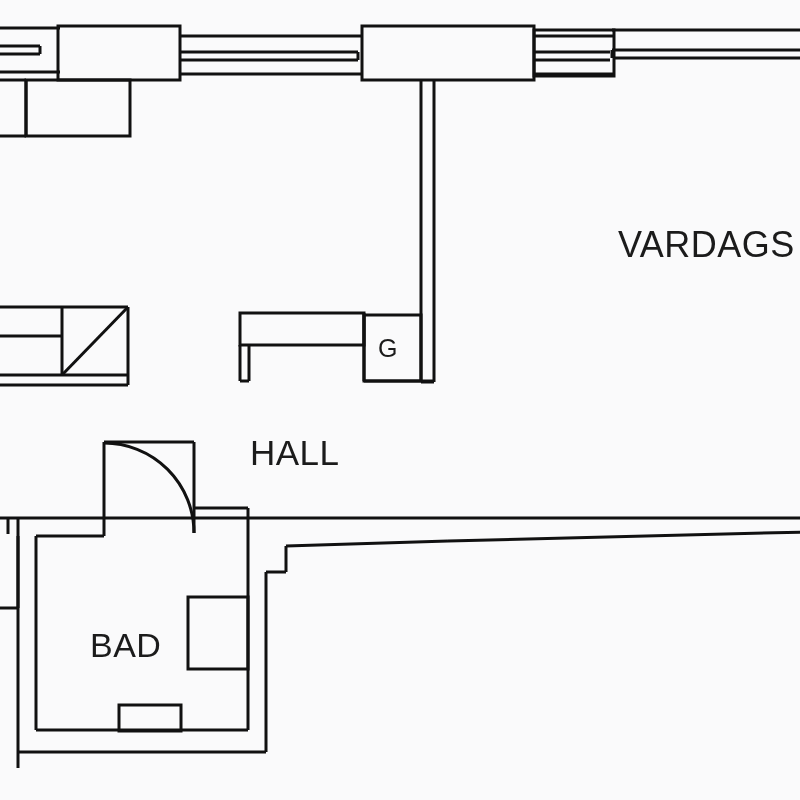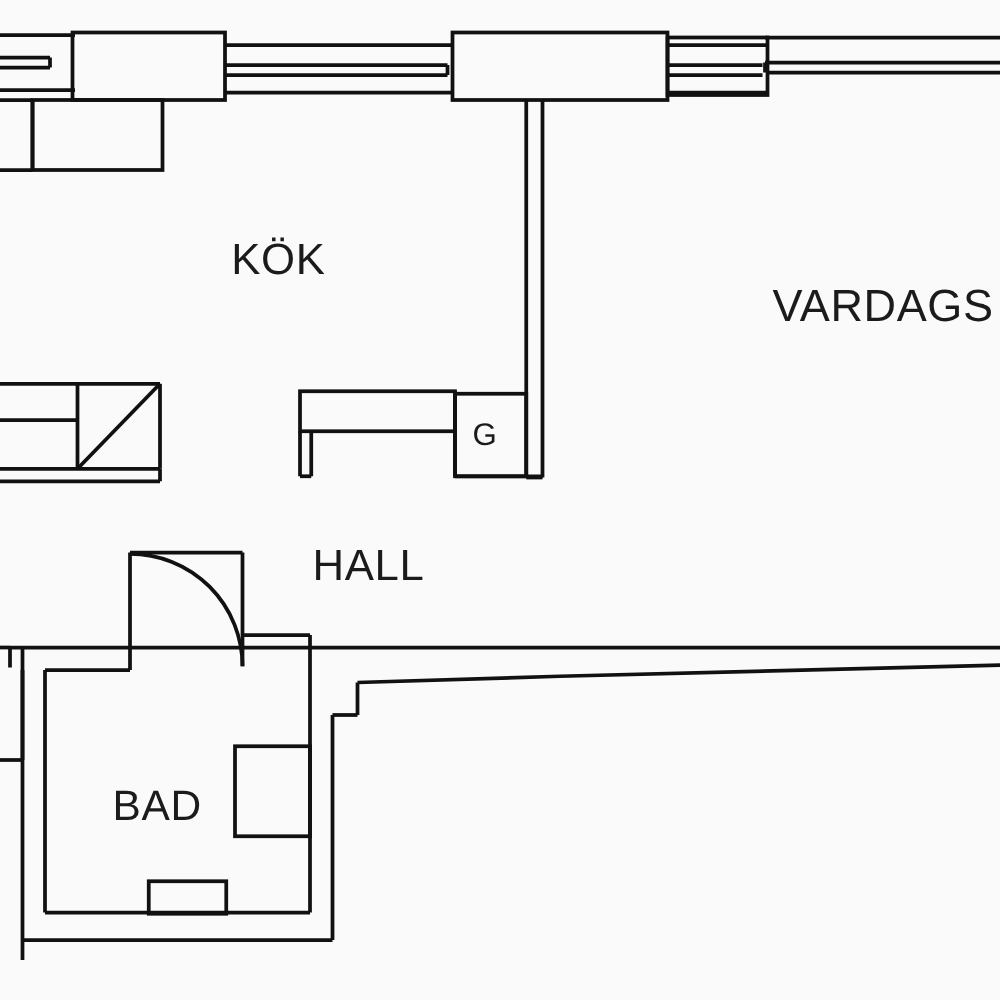--- a/index.html
+++ b/index.html
@@ -172,21 +172,20 @@
     <g fill="none" stroke="#111111" stroke-width="3">
       <rect x="188" y="597" width="60" height="72"></rect>
     </g>
 
     <g fill="none" stroke="#111111" stroke-width="3">
       <rect x="119" y="705" width="62" height="26"></rect>
     </g>
 
   </svg>
 
-  <div class="room-label label-kok">KÖK</div>
 
   <div class="room-label label-vard">VARDAGS</div>
 
   <div class="room-label label-hall">HALL</div>
 
   <div class="room-label label-bad">BAD</div>
 
   <div class="fixture-label label-g">G</div>
 
 </div>

